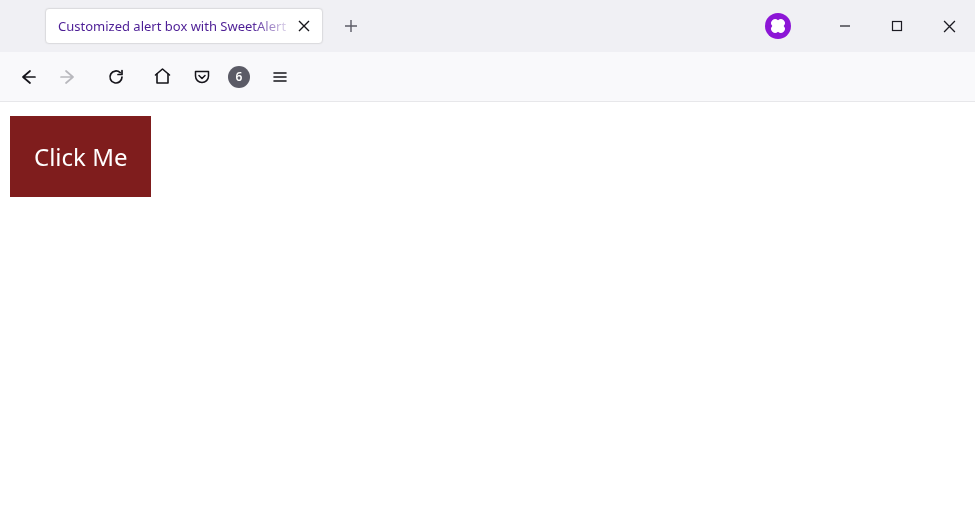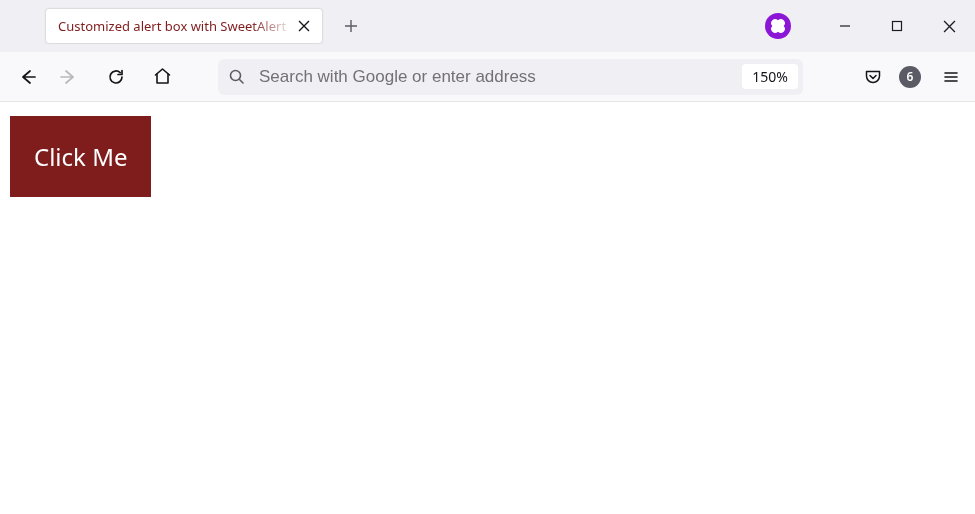--- a/index.html
+++ b/index.html
@@ -28,21 +28,21 @@
       border-radius: 4px;
       border: 1px solid #dcdcdf;
       display: flex;
       align-items: center;
       padding: 0 8px 0 12px;
       box-shadow: 0 0 2px rgba(0,0,0,.05);
     }
     .tab-title {
       flex: 1;
       font-size: 13px;
-      color: #7f1d1d;
+      color: #4c1d95;
       white-space: nowrap;
       overflow: hidden;
       
       -webkit-mask-image: linear-gradient(to right, #000 82%, transparent 100%);
               mask-image: linear-gradient(to right, #000 82%, transparent 100%);
     }
     .tab-close {
       width: 20px; height: 20px;
       display: flex; align-items: center; justify-content: center;
       color: #15141a;
@@ -234,30 +234,20 @@
       <path d="M15 2.5 V6.5 H11"></path>
     </svg>
   </div>
   <div class="nav-btn" style="margin-left:6px;">
     <svg width="19" height="19" viewBox="0 0 19 19" stroke="currentColor" stroke-width="1.6" fill="none" stroke-linecap="round" stroke-linejoin="round">
       <path d="M2.5 8 L9.5 2 L16.5 8"></path>
       <path d="M4 7 V16 H15 V7"></path>
     </svg>
   </div>
 
-  <div class="urlbar">
-    <span class="url-search-icon">
-      <svg width="17" height="17" viewBox="0 0 17 17" stroke="currentColor" stroke-width="1.6" fill="none" stroke-linecap="round">
-        <circle cx="7.5" cy="7.5" r="5"></circle>
-        <path d="M11.5 11.5 L15 15"></path>
-      </svg>
-    </span>
-    <input class="url-input" placeholder="Search with Google or enter address" style="">
-    <span class="zoom-chip">150%</span>
-  </div>
 
   <div class="toolbar-right">
     <div class="nav-btn">
       <svg width="18" height="18" viewBox="0 0 18 18" stroke="currentColor" stroke-width="1.5" fill="none" stroke-linecap="round" stroke-linejoin="round">
         <path d="M2.5 3.5 H15.5 V8 a6.5 6.5 0 0 1 -13 0 Z"></path>
         <path d="M6 7.5 L9 10.5 L12 7.5"></path>
       </svg>
     </div>
     <div class="badge-count">6</div>
     <div class="nav-btn" style="margin-left:4px;">

